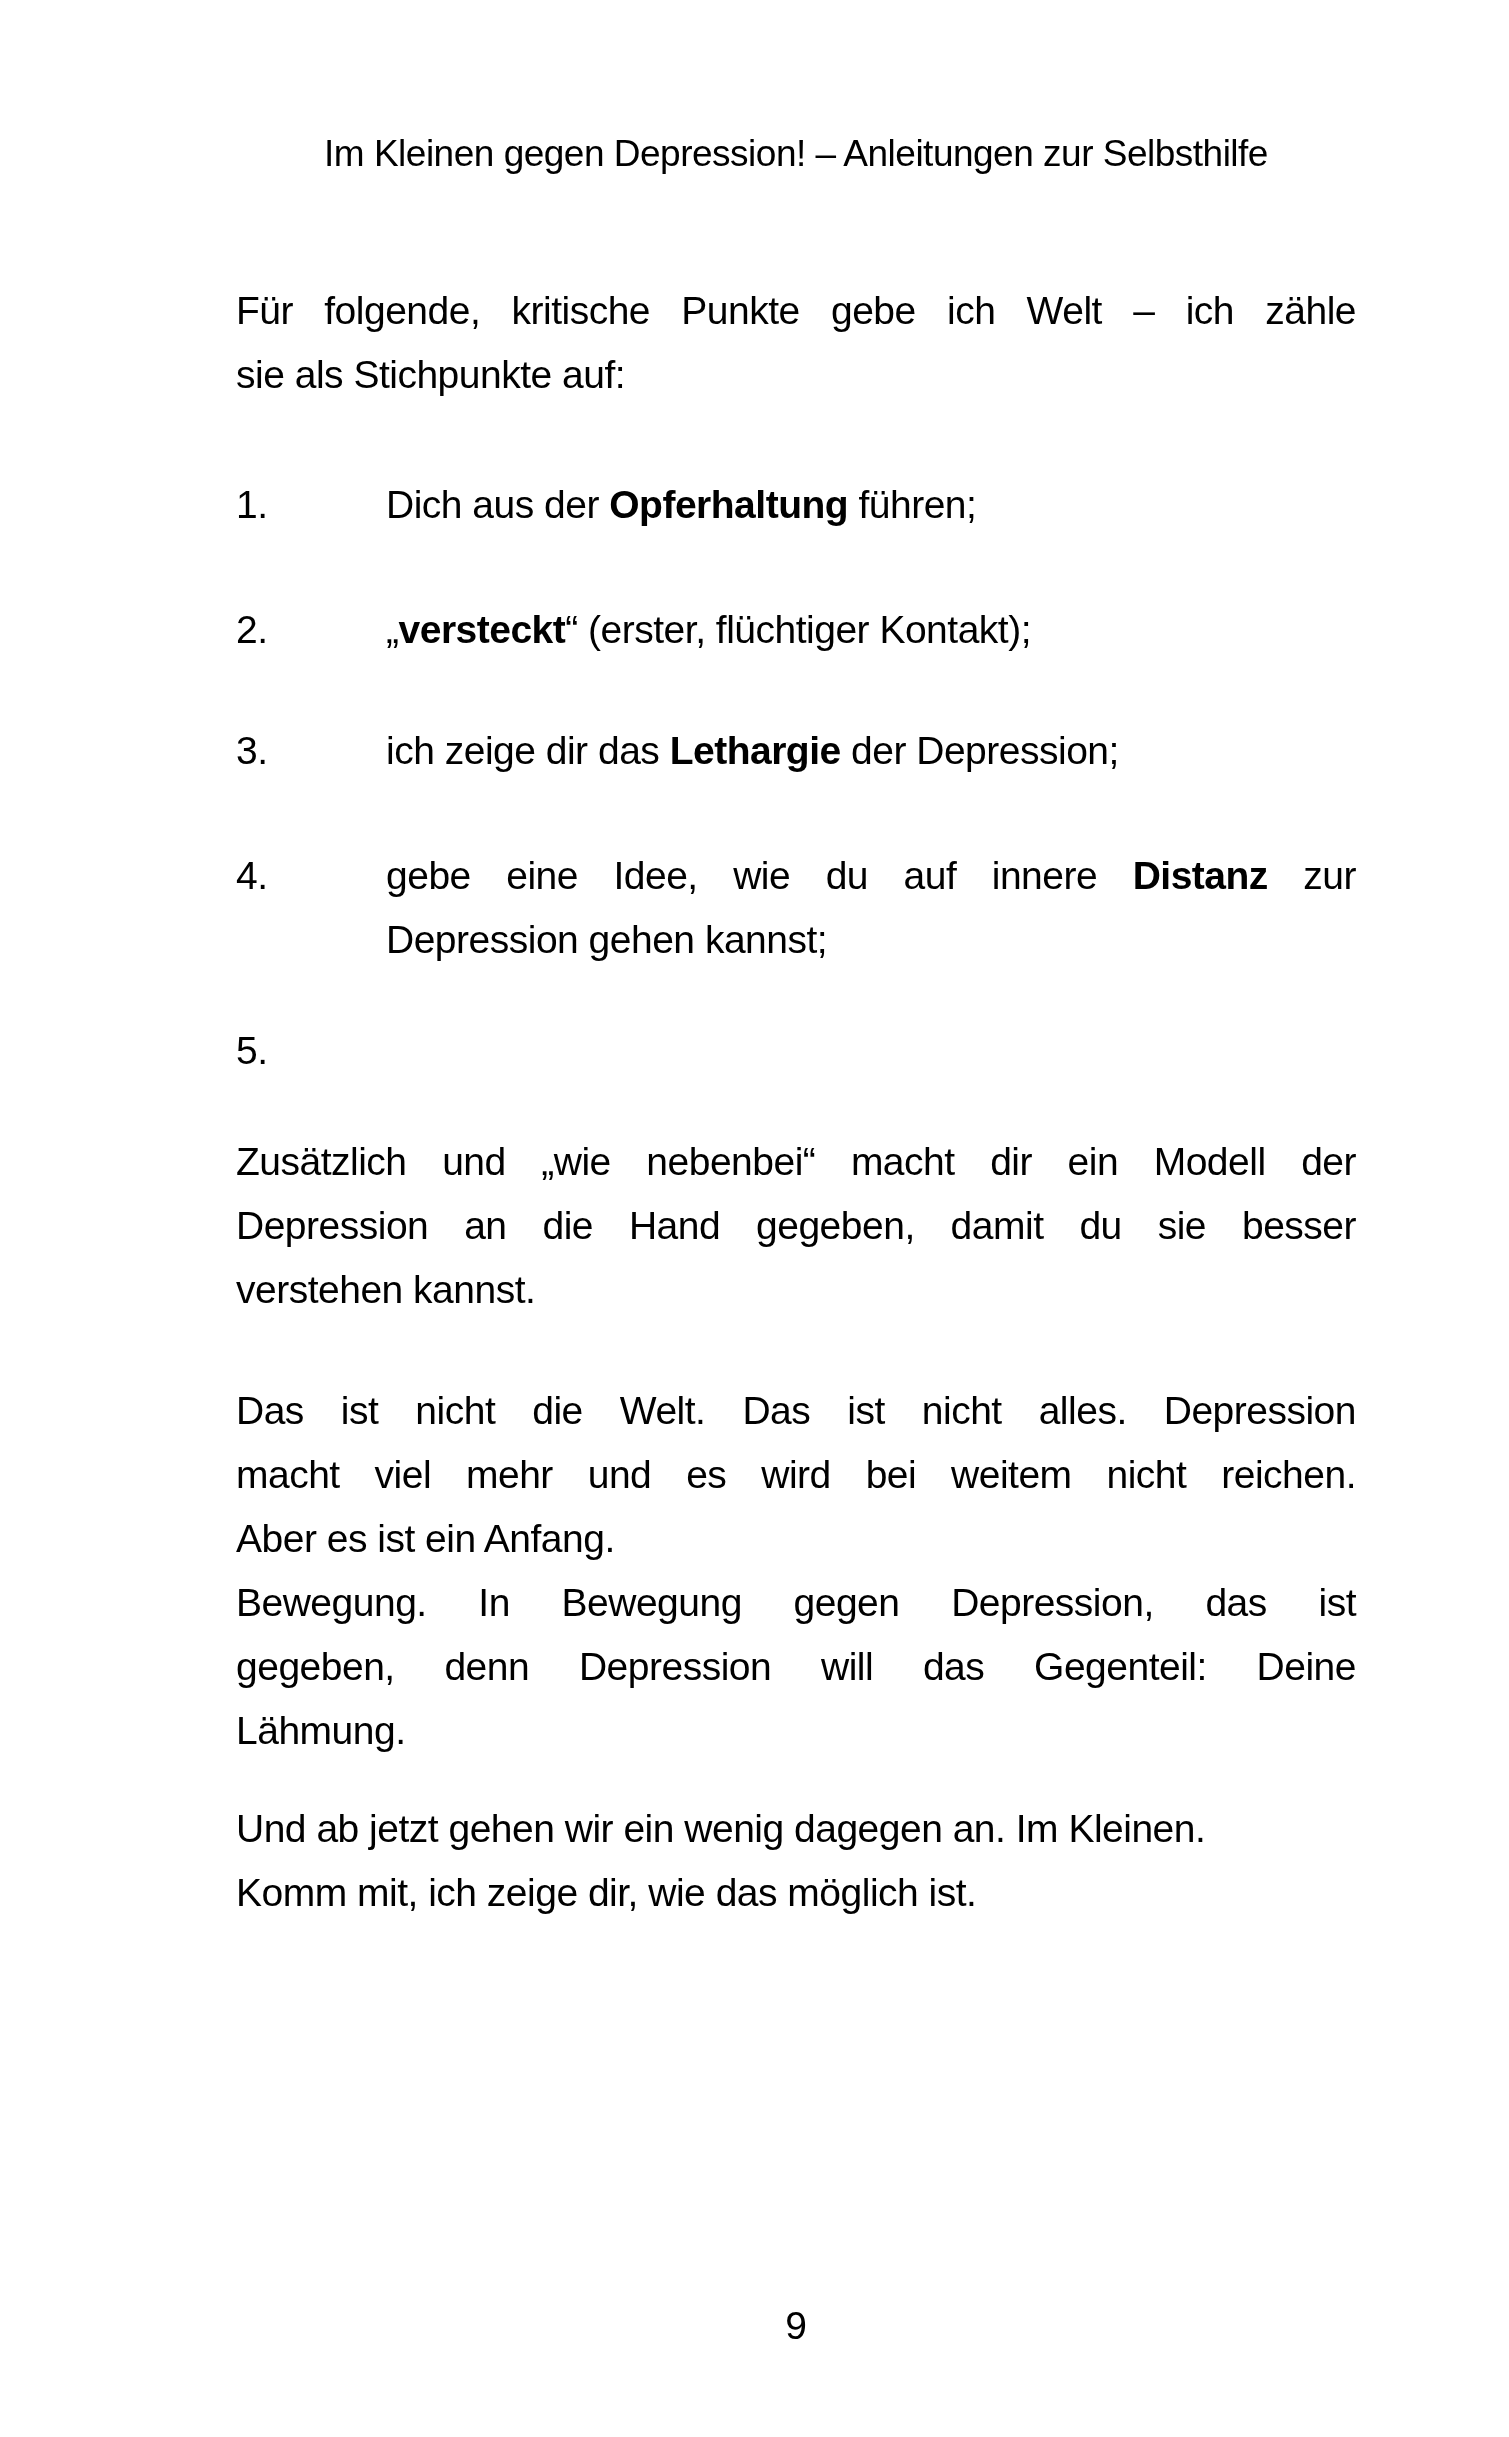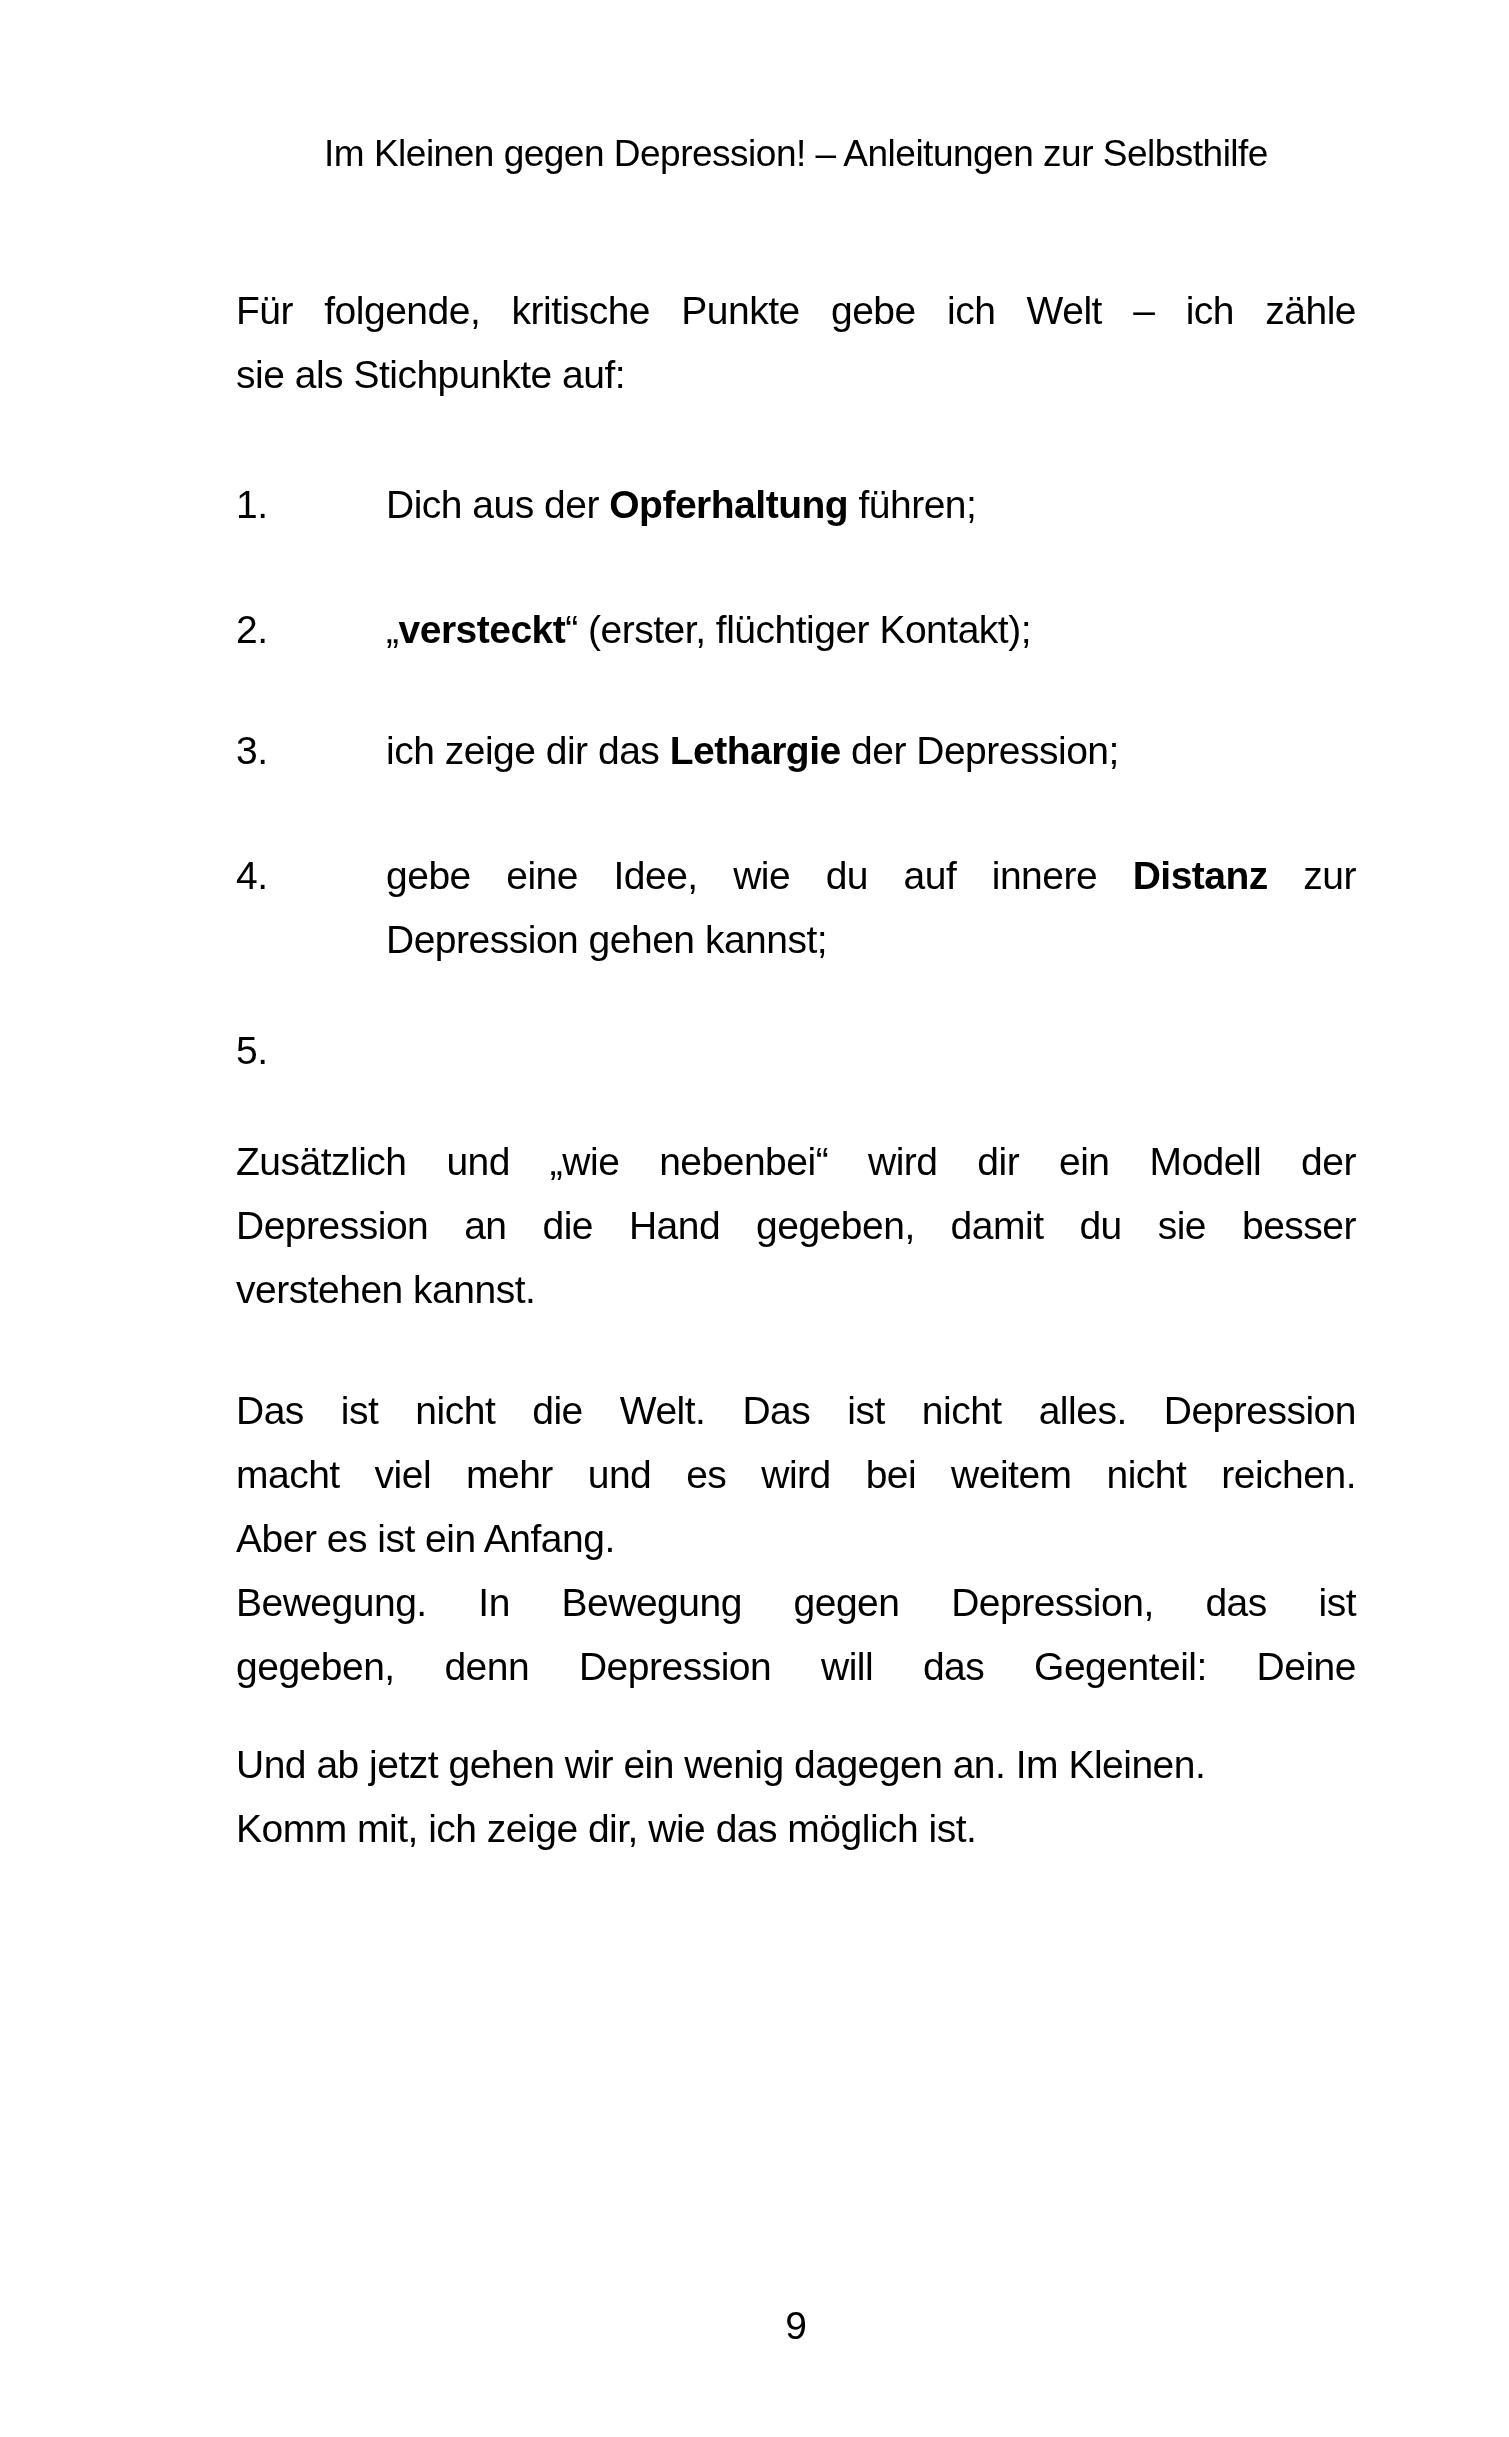--- a/index.html
+++ b/index.html
@@ -99,32 +99,33 @@
         <div class="num">4.</div>
         <div class="item-lines">
           <div class="line just"><span>gebe eine Idee, wie du auf innere </span><span class="b">Distanz</span><span> zur</span></div>
           <div class="line"><span>Depression gehen kannst;</span></div>
         </div>
       </div>
       <div class="block item" data-blk="item5">
         <div class="num">5.</div>
       </div>
       <div class="block" data-blk="para-model">
-        <div class="line just"><span>Zusätzlich und „wie nebenbei“ wird dir ein Modell der</span></div>
+        <div class="line just"><span>Zusätzlich und „wie nebenbei“ macht dir ein Modell der</span></div>
         <div class="line just"><span>Depression an die Hand gegeben, damit du sie besser</span></div>
         <div class="line"><span>verstehen kannst.</span></div>
       </div>
       <div class="block" data-blk="para-welt">
         <div class="line just"><span>Das ist nicht die Welt. Das ist nicht alles. Depression</span></div>
         <div class="line just"><span>macht viel mehr und es wird bei weitem nicht reichen.</span></div>
         <div class="line"><span>Aber es ist ein Anfang.</span></div>
       </div>
       <div class="block" data-blk="para-anfang">
         <div class="line just"><span>Bewegung. In Bewegung gegen Depression, das ist</span></div>
         <div class="line just"><span>gegeben, denn Depression will das Gegenteil: Deine</span></div>
+        <div class="line"><span>Lähmung.</span></div>
       </div>
       <div class="block" data-blk="para-ab-jetzt">
         <div class="line"><span>Und ab jetzt gehen wir ein wenig dagegen an. Im Kleinen.</span></div>
         <div class="line"><span>Komm mit, ich zeige dir, wie das möglich ist.</span></div>
       </div>
     </div>
 
   <div class="page-number">9</div>
 </div>
 

